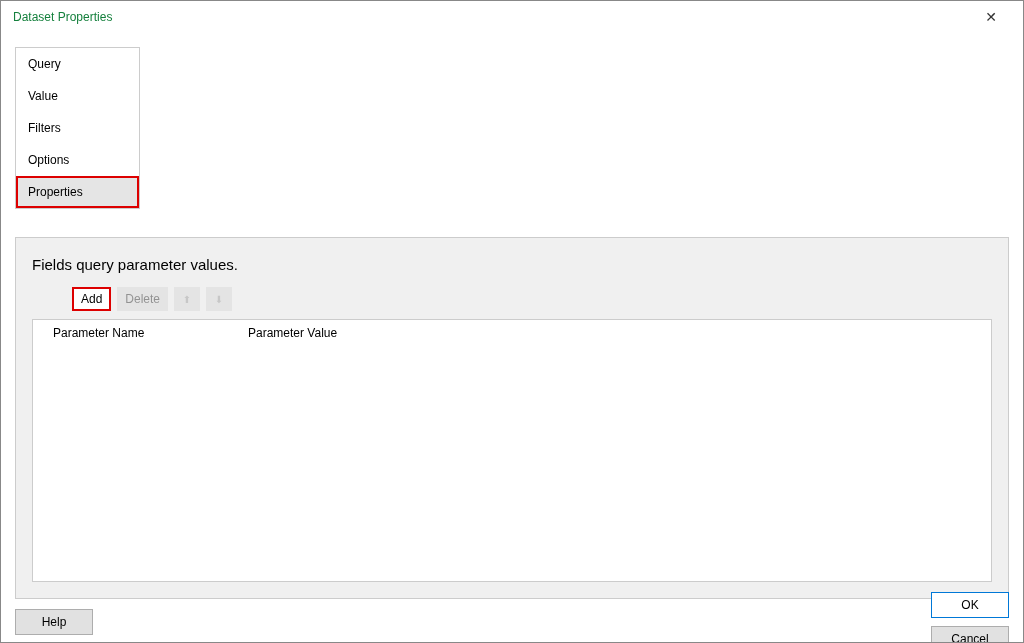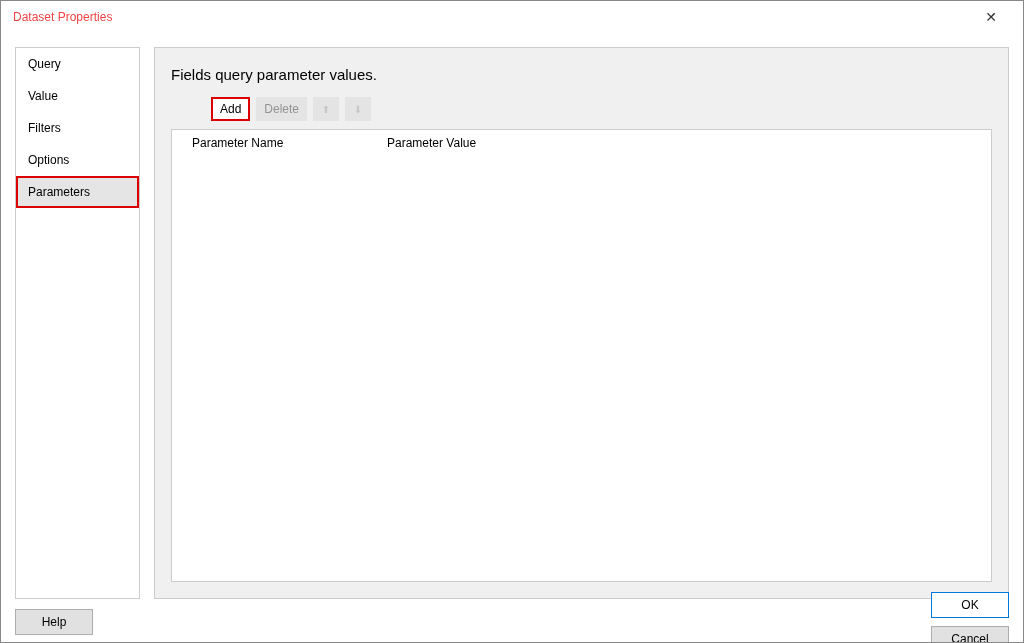--- a/index.html
+++ b/index.html
@@ -15,37 +15,38 @@
     }
     .titlebar {
       height: 32px;
       display: flex;
       align-items: center;
       justify-content: space-between;
       padding: 0 12px;
       background: #fff;
       font-size: 12px;
     }
-    .titlebar .title { color: #ef4444; text-align: center; }
+    .titlebar .title { color: #15803d; text-align: center; }
     .close-btn {
       width: 40px;
       height: 28px;
       display: flex;
       align-items: center;
       justify-content: center;
       font-size: 14px;
       color: #333;
       cursor: pointer;
       font-family: Arial, sans-serif;
     }
     .dialog-body {
       display: flex;
       padding: 14px 14px 0 14px;
       height: 566px;
-      gap: 14px;
+      gap: 28px;
+      flex-direction: column;
     }
     .side-nav {
       width: 125px;
       border: 1px solid #ccc;
       background: #fff;
       display: flex;
       flex-direction: column;
     }
     .side-nav .nav-item {
       padding: 7px 10px;
@@ -157,21 +158,21 @@
     <div class="nav-item">
       <span>Value</span>
     </div>
     <div class="nav-item">
       <span>Filters</span>
     </div>
     <div class="nav-item">
       <span>Options</span>
     </div>
     <div class="nav-item selected">
-      <span>Parameters</span>
+      <span>Properties</span>
     </div>
   </nav>
 
   <section class="main-panel">
     <div class="panel-heading">Fields query parameter values.</div>
 
     <div class="toolbar">
       <button class="tb-btn highlighted">
         <span>Add</span>
       </button>

